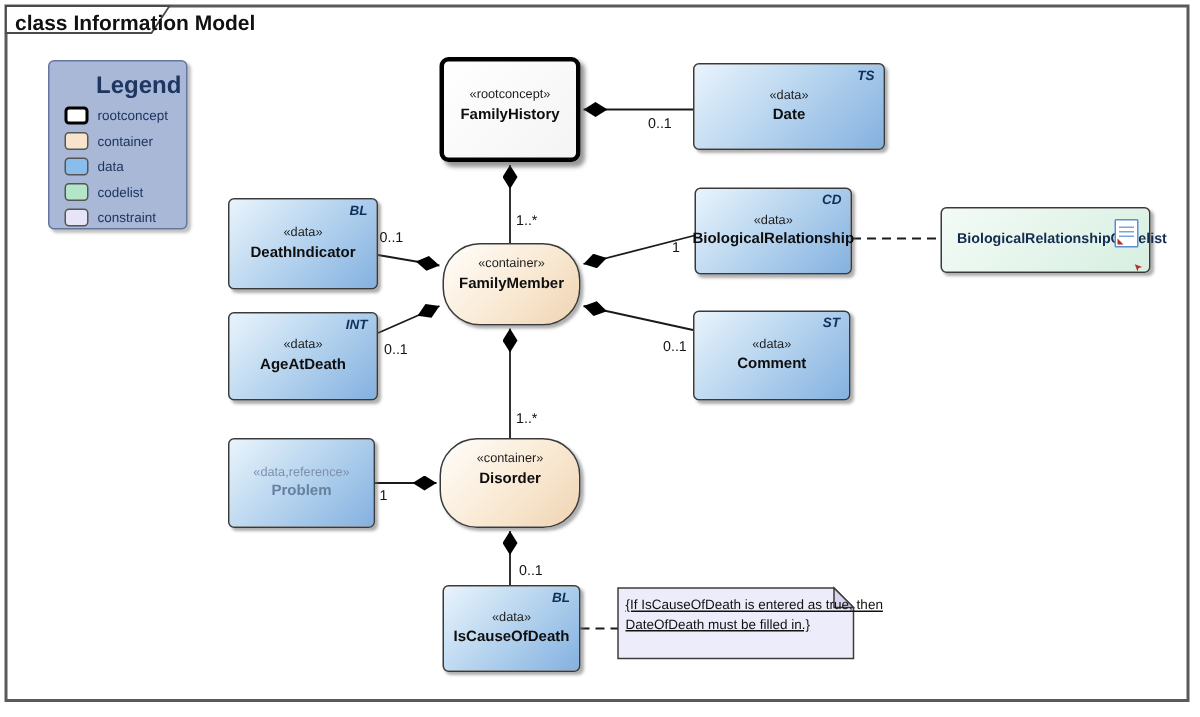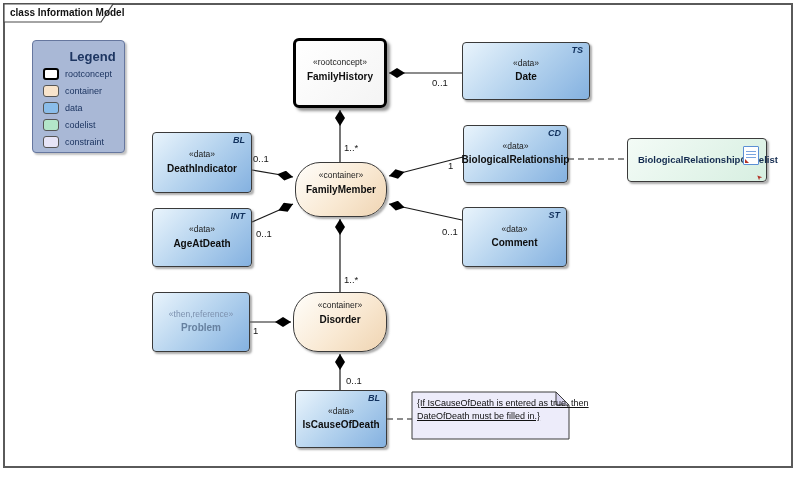--- a/index.html
+++ b/index.html
@@ -1,21 +1,21 @@
 <!DOCTYPE html>
 <html><head>
 <meta charset="utf-8">
 <style>
   html,body{margin:0;padding:0;background:#fff;}
   #stage{position:relative;width:800px;height:478px;background:#ffffff;overflow:hidden;
          font-family:"Liberation Sans",sans-serif;}
   
   .frame{position:absolute;left:3px;top:3px;width:790px;height:465px;
          border:2px solid #5a5a5a;box-sizing:border-box;background:#fff;}
-  .frame-tab-text{position:absolute;left:10px;top:7px;font-size:10px;font-weight:bold;
+  .frame-tab-text{position:absolute;left:10px;top:7px;font-size:14px;font-weight:bold;
          color:#111;z-index:3;white-space:nowrap;}
   
   svg.overlay{position:absolute;left:0;top:0;z-index:1;}
   
   .node{position:absolute;box-sizing:border-box;border:1px solid #3a3a3a;border-radius:4px;
         box-shadow:2px 2px 2px rgba(110,110,110,.55);
         display:flex;flex-direction:column;align-items:center;justify-content:center;
         z-index:2;text-align:center;}
   .node .stereo{font-size:8.5px;color:#1b1b1b;line-height:1.4;}
   .node .nname{font-size:10px;font-weight:bold;color:#0e0e0e;line-height:1.4;margin-top:1px;}
@@ -31,21 +31,21 @@
         flex-direction:row;justify-content:flex-start;padding-left:10px;}
   .codelist-node .nname{font-size:9.5px;color:#142c50;margin-top:0;}
   .problem-node .stereo{color:#7c90ad;}
   .problem-node .nname{color:#66809f;}
   
   .mult{position:absolute;font-size:9.5px;color:#151515;z-index:2;white-space:nowrap;}
   
   .legend{position:absolute;left:32px;top:40px;width:93px;height:113px;box-sizing:border-box;
         background:#a9b8d6;border:1px solid #66779f;border-radius:4px;
         box-shadow:2px 2px 2px rgba(120,120,120,.45);z-index:2;padding-top:8px;}
-  .legend-title{text-align:center;font-size:13px;font-weight:bold;color:#1d3561;padding-left:28px;}
+  .legend-title{text-align:center;font-size:16px;font-weight:bold;color:#1d3561;padding-left:28px;}
   .legend-row{display:flex;align-items:center;margin:3px 0 0 10px;height:14px;}
   .swatch{width:16px;height:12px;border-radius:3px;border:1px solid #555;box-sizing:border-box;
         margin-right:6px;flex:none;}
   .sw-rootconcept{background:#ffffff;border:2px solid #000;}
   .sw-container{background:#f8e4cc;}
   .sw-data{background:#8abdea;}
   .sw-codelist{background:#b3e6c9;}
   .sw-constraint{background:#e6e4f7;}
   .legend-label{font-size:9px;color:#1d3561;}
   
@@ -166,21 +166,21 @@
     <div class="nname">AgeAtDeath</div>
   </div>
 
   <div class="node data-node" style="left:462px;top:207px;width:105px;height:60px">
     <span class="type">ST</span>
     <div class="stereo">«data»</div>
     <div class="nname">Comment</div>
   </div>
 
   <div class="node data-node problem-node" style="left:152px;top:292px;width:98px;height:60px">
-    <div class="stereo">«then,reference»</div>
+    <div class="stereo">«data,reference»</div>
     <div class="nname">Problem</div>
   </div>
 
   <div class="node container-node" style="left:293px;top:292px;width:94px;height:60px">
     <div class="stereo">«container»</div>
     <div class="nname">Disorder</div>
   </div>
 
   <div class="node data-node" style="left:295px;top:390px;width:92px;height:58px">
     <span class="type">BL</span>

